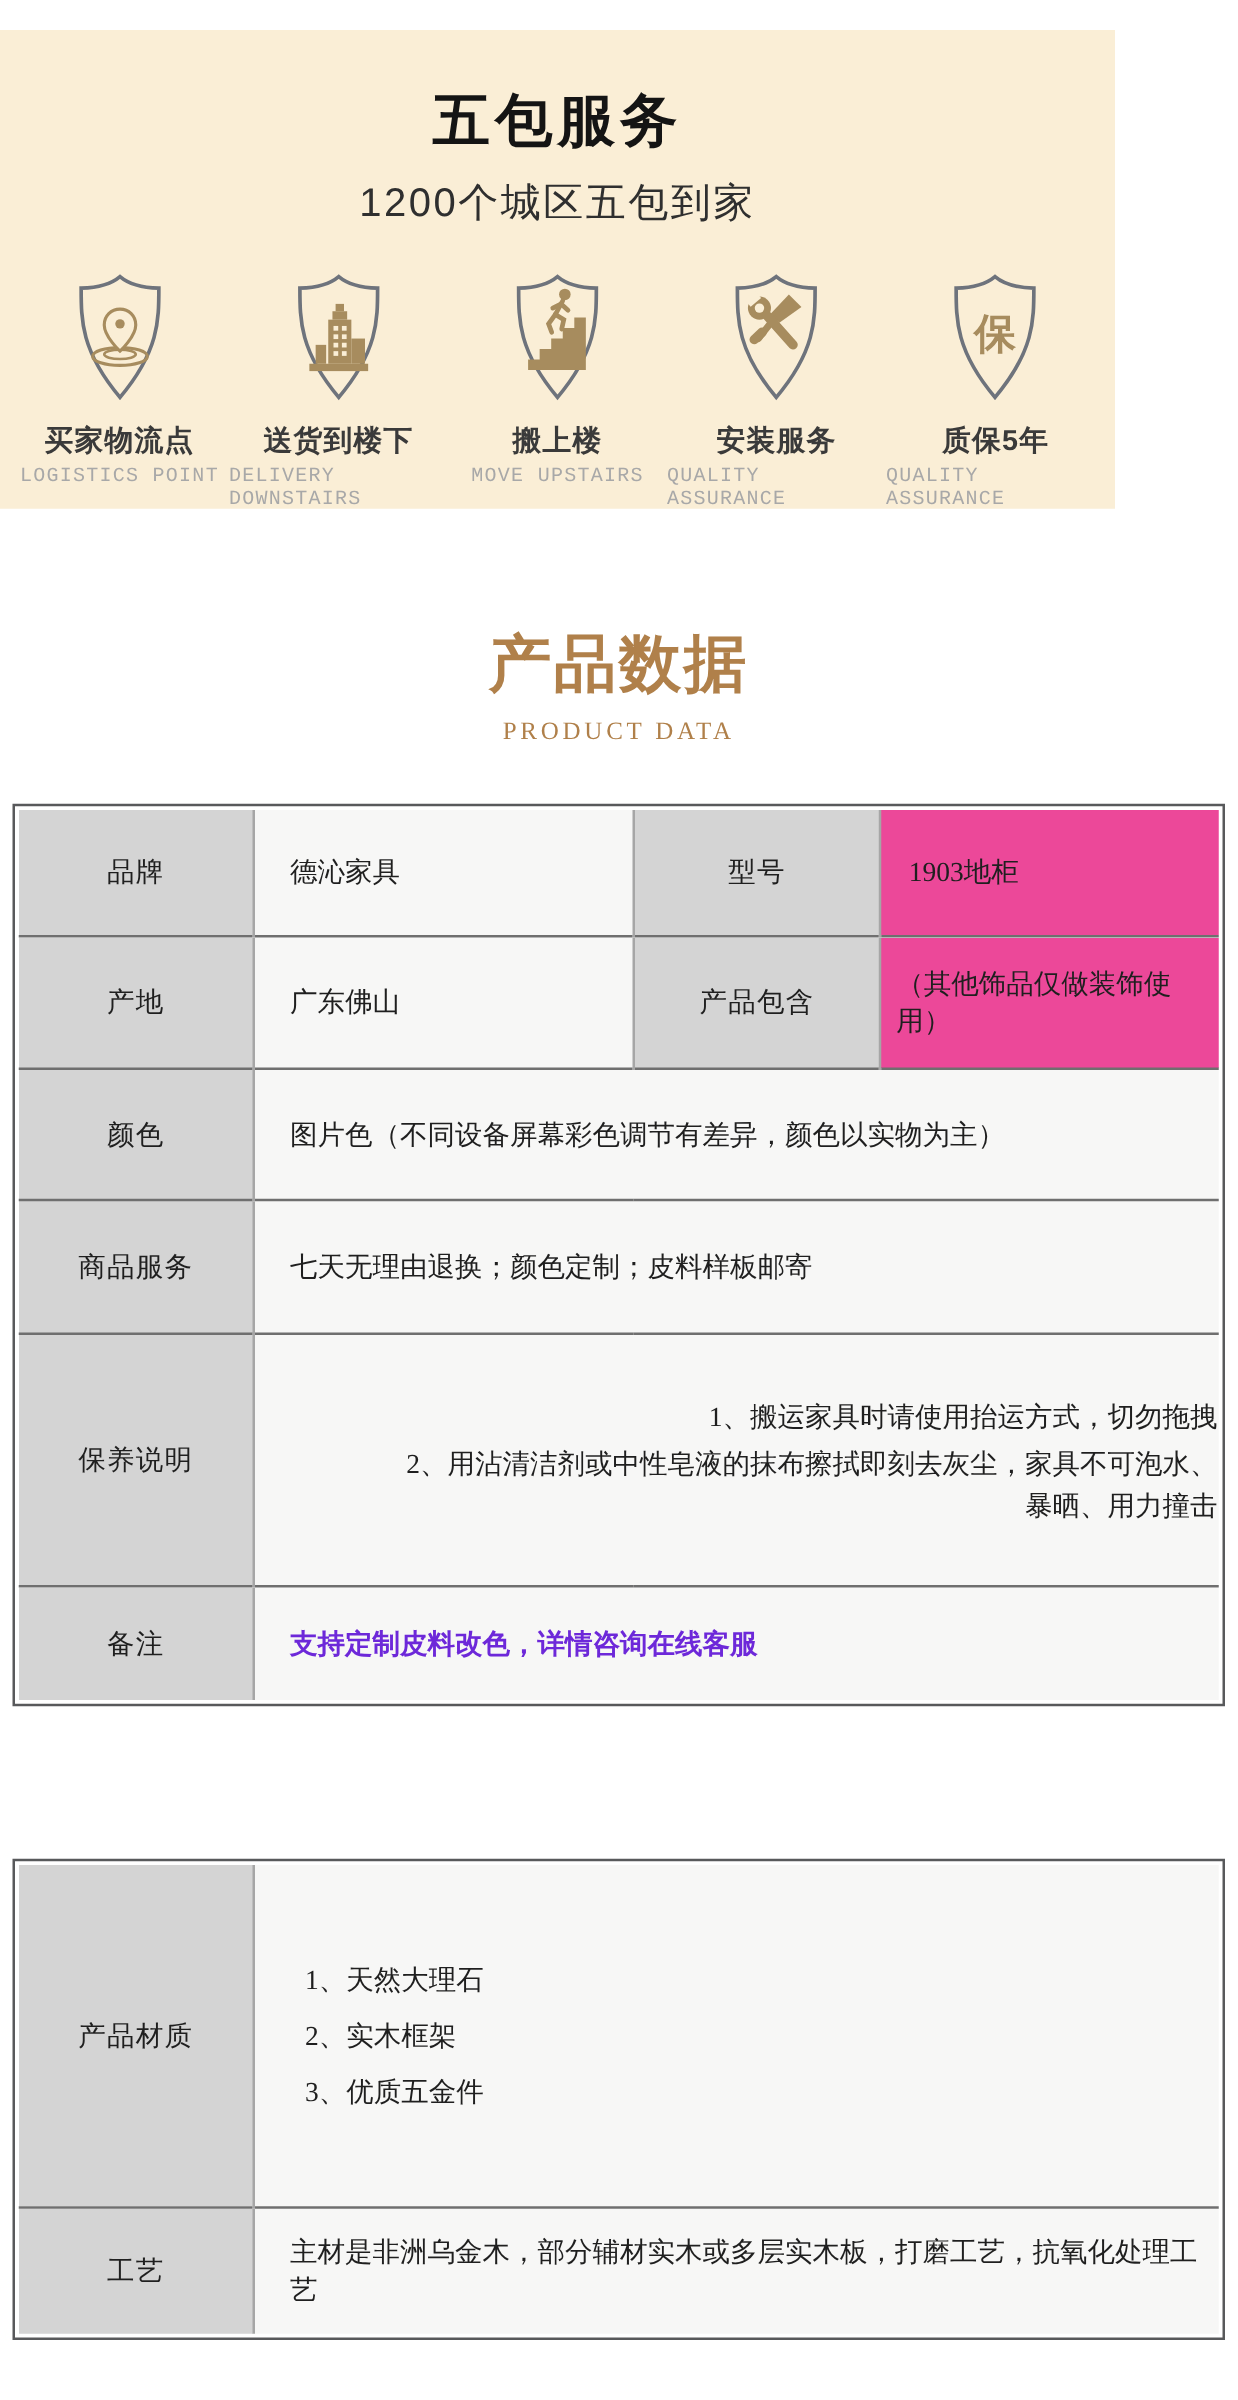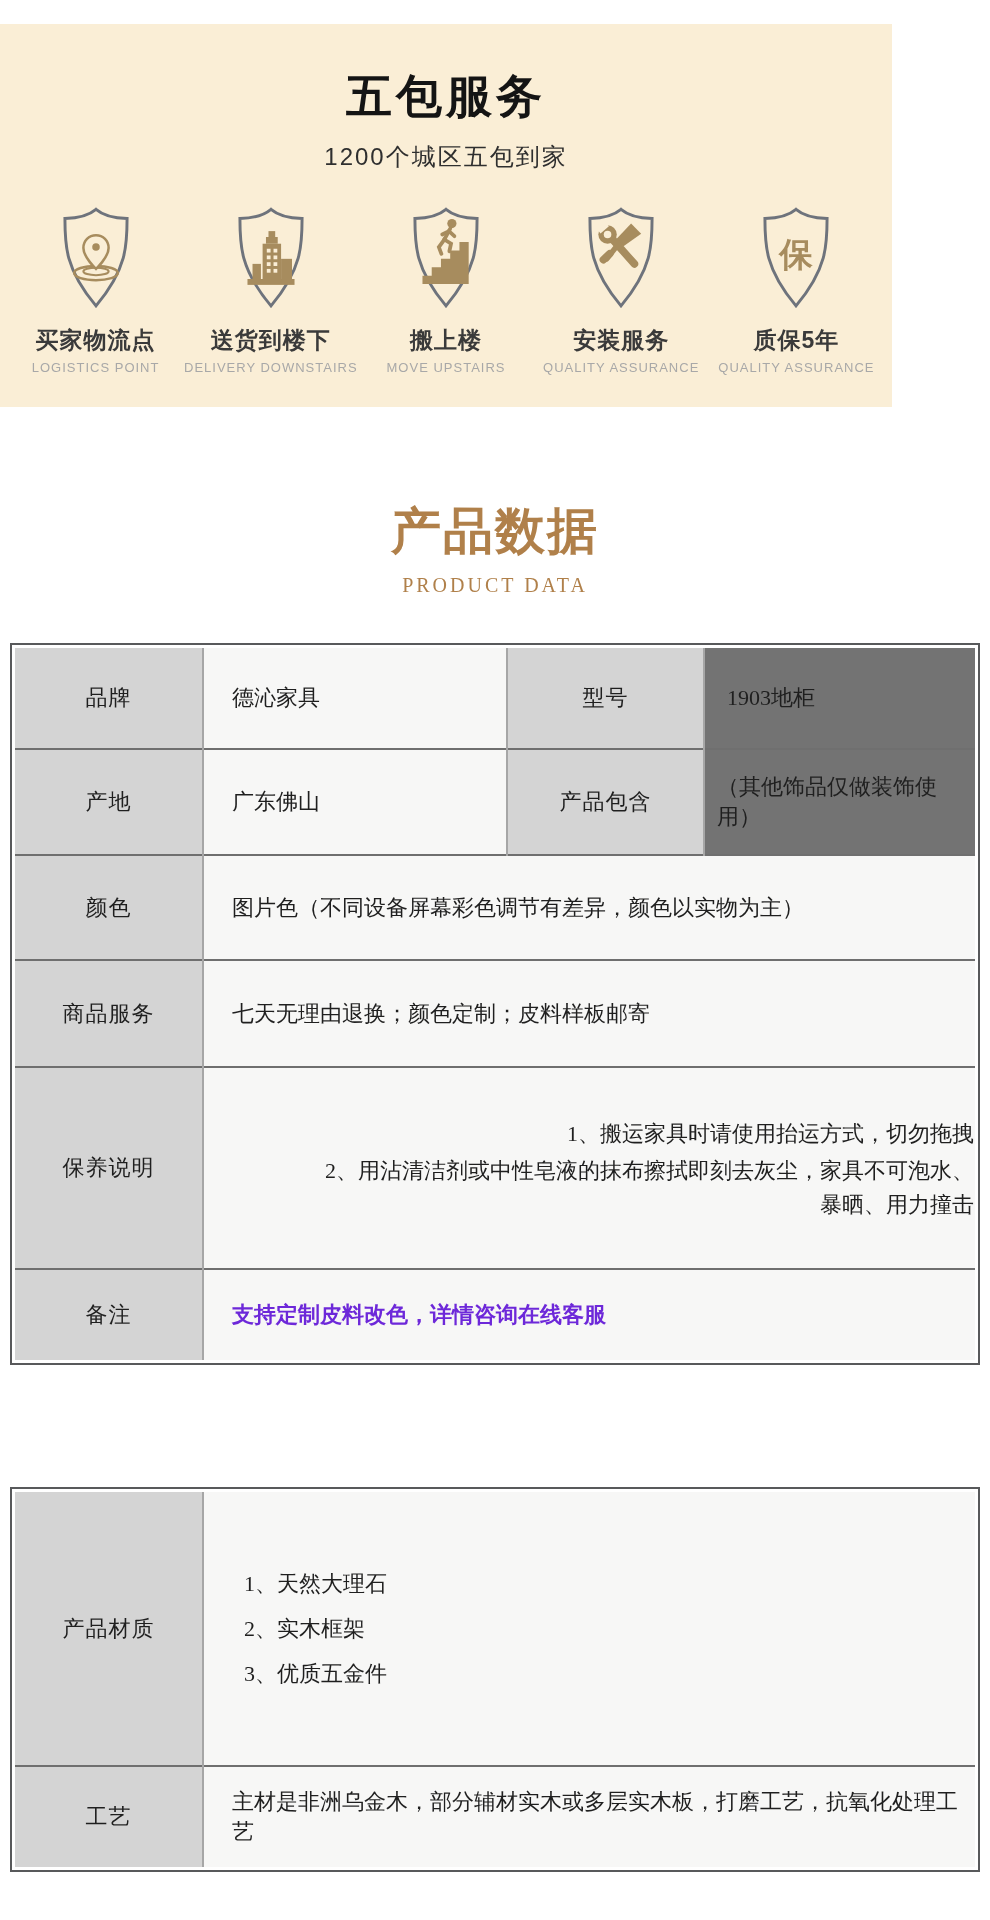--- a/index.html
+++ b/index.html
@@ -3,47 +3,47 @@
 <meta charset="utf-8">
 <style>
   html,body{margin:0;padding:0;background:#ffffff;}
   .page{position:relative;width:990px;height:1920px;background:#ffffff;overflow:hidden;
         font-family:"Liberation Sans","DejaVu Sans",sans-serif;}
 
   
   .banner{position:absolute;top:24px;left:0;width:892px;height:383px;background:#faeed6;}
   .banner-title{padding-top:42px;text-align:center;font-size:46px;font-weight:700;
                 letter-spacing:4px;color:#141414;}
-  .banner-subtitle{margin-top:13px;text-align:center;font-size:24px;letter-spacing:2px;color:#2f2f2f;}
+  .banner-subtitle{margin-top:13px;text-align:center;font-size:32px;letter-spacing:2px;color:#2f2f2f;}
   .shield-row{margin-top:28px;display:flex;justify-content:space-between;padding:0 8px;}
   .shield-item{width:198px;display:flex;flex-direction:column;align-items:center;}
   .shield-item svg{width:84px;height:114px;display:block;}
   .svc-cn{margin-top:10px;font-size:23px;font-weight:600;color:#3a3a3a;letter-spacing:1px;}
-  .svc-en{margin-top:4px;font-size:13px;color:#a8a8a8;letter-spacing:1px;}
+  .svc-en{margin-top:4px;font-size:16px;color:#a8a8a8;letter-spacing:1px;font-family:Liberation Mono, monospace;}
 
   
   .pd-heading{position:absolute;top:498px;left:0;width:990px;text-align:center;
               font-family:"Liberation Serif","DejaVu Serif",serif;color:#b0804a;}
   .pd-heading h2{margin:0;font-size:50px;font-weight:700;letter-spacing:2px;}
   .pd-heading .pd-sub{margin-top:9px;font-size:20px;letter-spacing:3px;}
 
   
   .tbl-wrap{position:absolute;left:10px;width:970px;border:2px solid #58595b;
             background:#ffffff;padding:3px;box-sizing:border-box;}
   .tbl-wrap.t1{top:643px;height:722px;}
   .tbl-wrap.t2{top:1487px;height:385px;}
   table.spec{width:100%;height:100%;border-collapse:collapse;table-layout:fixed;
              font-family:"Liberation Serif","DejaVu Serif",serif;font-size:22px;color:#1f1f1f;}
   table.spec td{border-top:2px solid #6f6f6f;border-left:2px solid #a6a6a6;
                 overflow:hidden;vertical-align:middle;margin-top:24px;}
   table.spec tr:first-child td{border-top:none;}
   table.spec td:first-child{border-left:none;}
   td.lbl{background:#d4d4d4;text-align:center;letter-spacing:1px;}
   td.val{background:#f7f7f6;padding-left:28px;}
-  td.val-tight{background:#737373;padding-left:12px;}
+  td.val-tight{background:#ec4899;padding-left:12px;}
   .dim-line{line-height:36px;}
   .care-line{line-height:40px;text-align:right;}
   .indent{padding-left:33px;}
   .red{color:#6d28d9;font-weight:700;font-family:"Liberation Sans","DejaVu Sans",sans-serif;}
   .mat-list{padding-left:40px;}
   .mat-list div{line-height:37px;margin:8px 0;}
 
   
   .gold{fill:#a78c5e;}
   .gold-stroke{stroke:#a78c5e;fill:none;}

